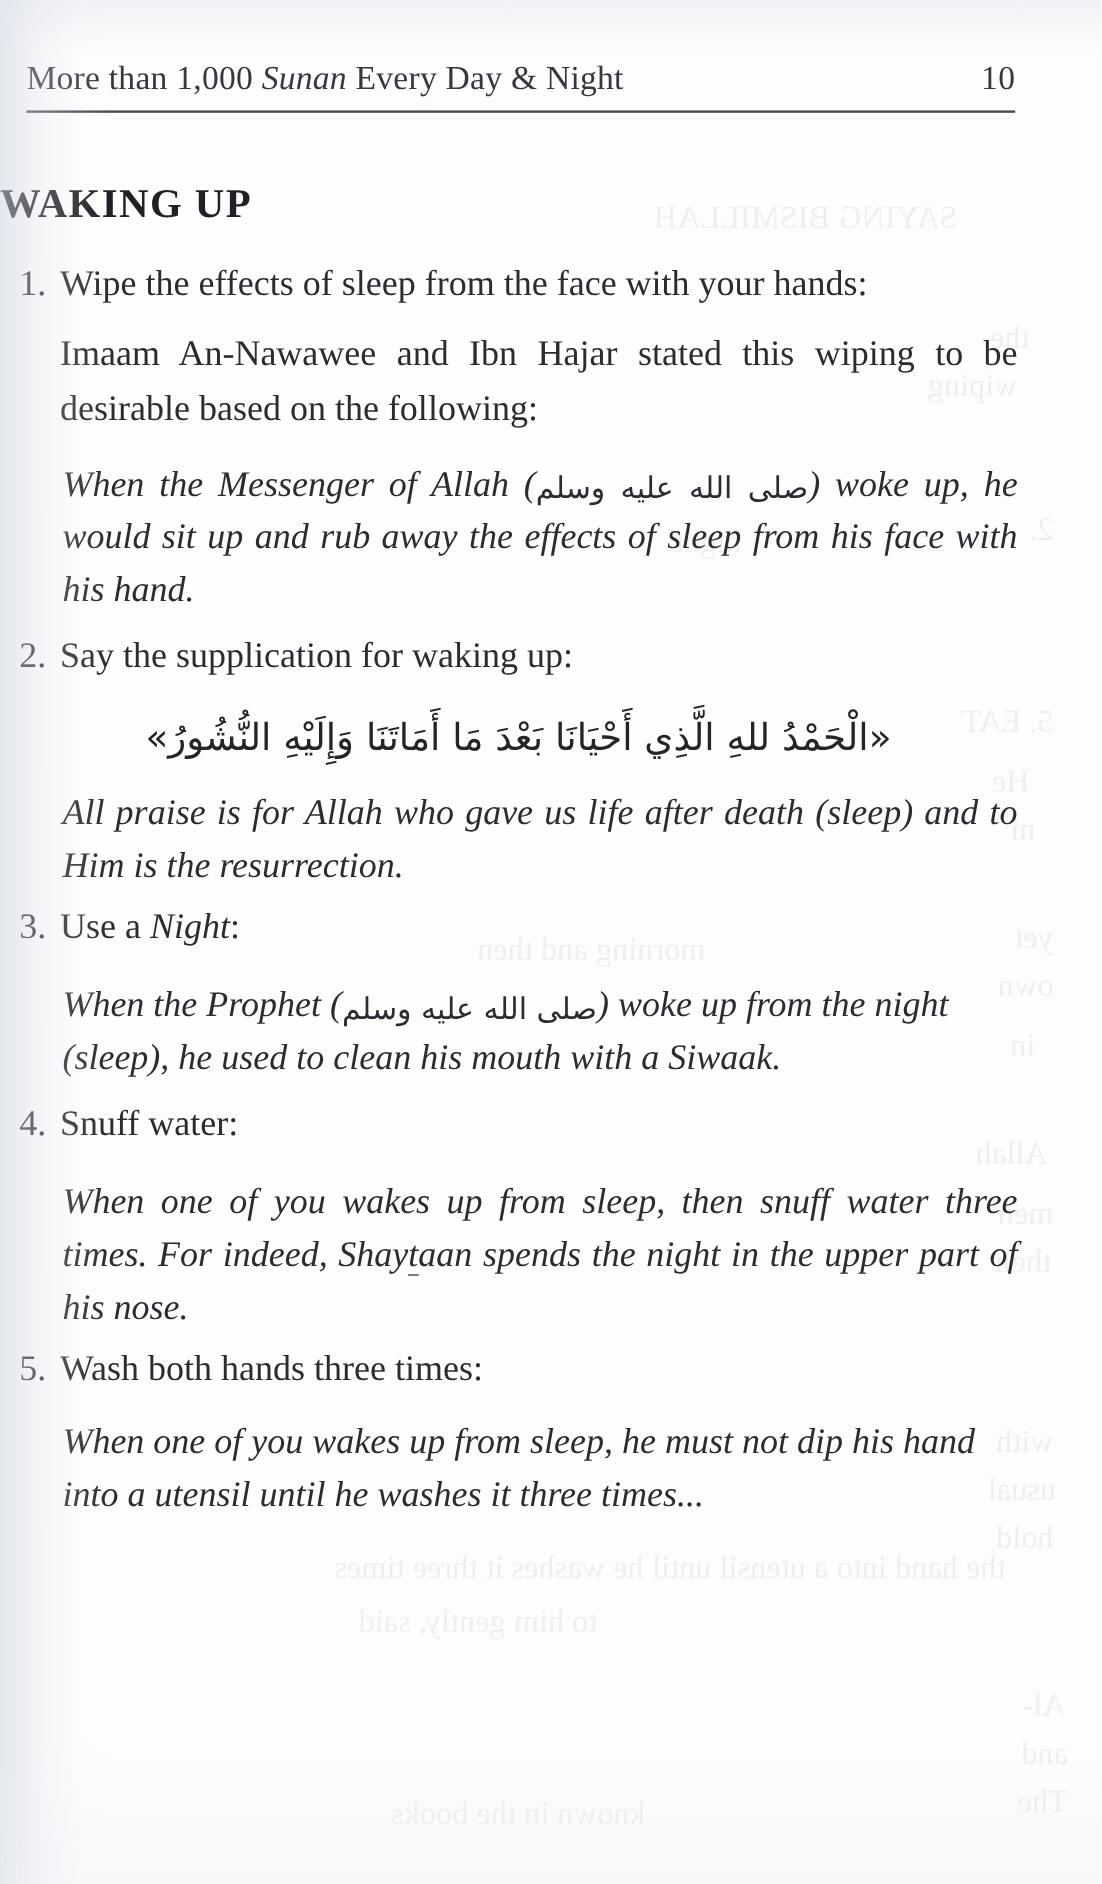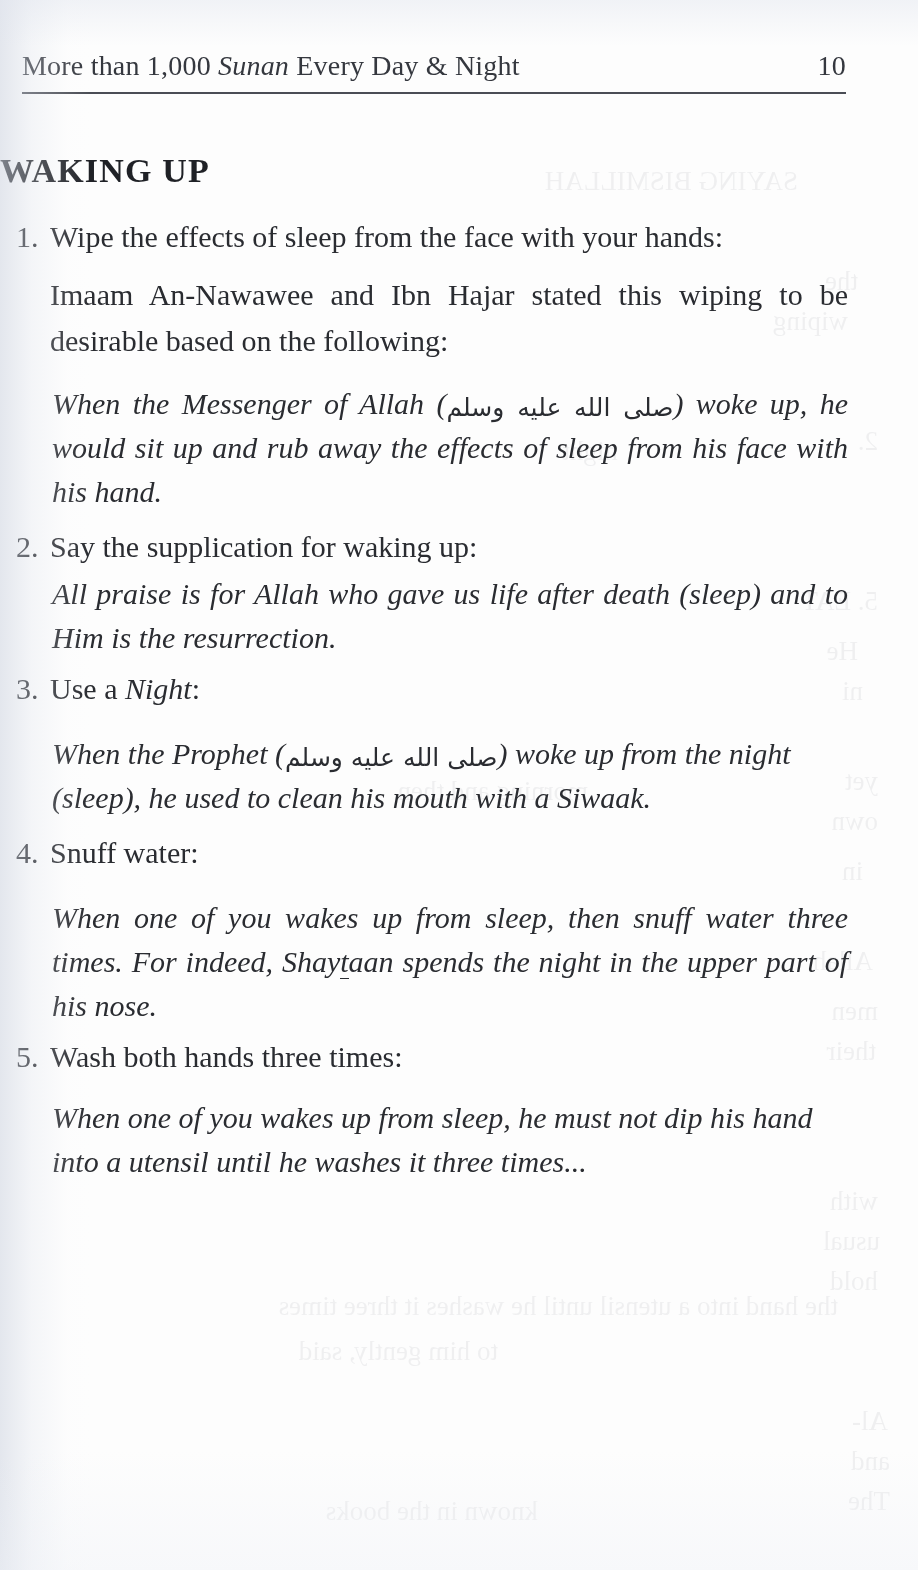--- a/index.html
+++ b/index.html
@@ -260,20 +260,21 @@
 
       <div class="quote"><span>When the Messenger of Allah (</span><span class="salla">صلى الله عليه وسلم</span><span>) woke up, he would sit up and rub away the effects of sleep from his face with his hand.</span></div>
 
       <div class="sp-10"></div>
 
       <div class="item">
         <div class="num">2.</div>
         <div class="itext nojustify">Say the supplication for waking up:</div>
       </div>
 
+      <div class="arabic">«الْحَمْدُ للهِ الَّذِي أَحْيَانَا بَعْدَ مَا أَمَاتَنَا وَإِلَيْهِ النُّشُورُ»</div>
 
       <div class="quote">All praise is for Allah who gave us life after death (sleep) and to Him is the resurrection.</div>
 
       <div class="sp-6"></div>
 
       <div class="item">
         <div class="num">3.</div>
         <div class="itext nojustify"><span>Use a </span><span class="it">Night</span><span>:</span></div>
       </div>
 

